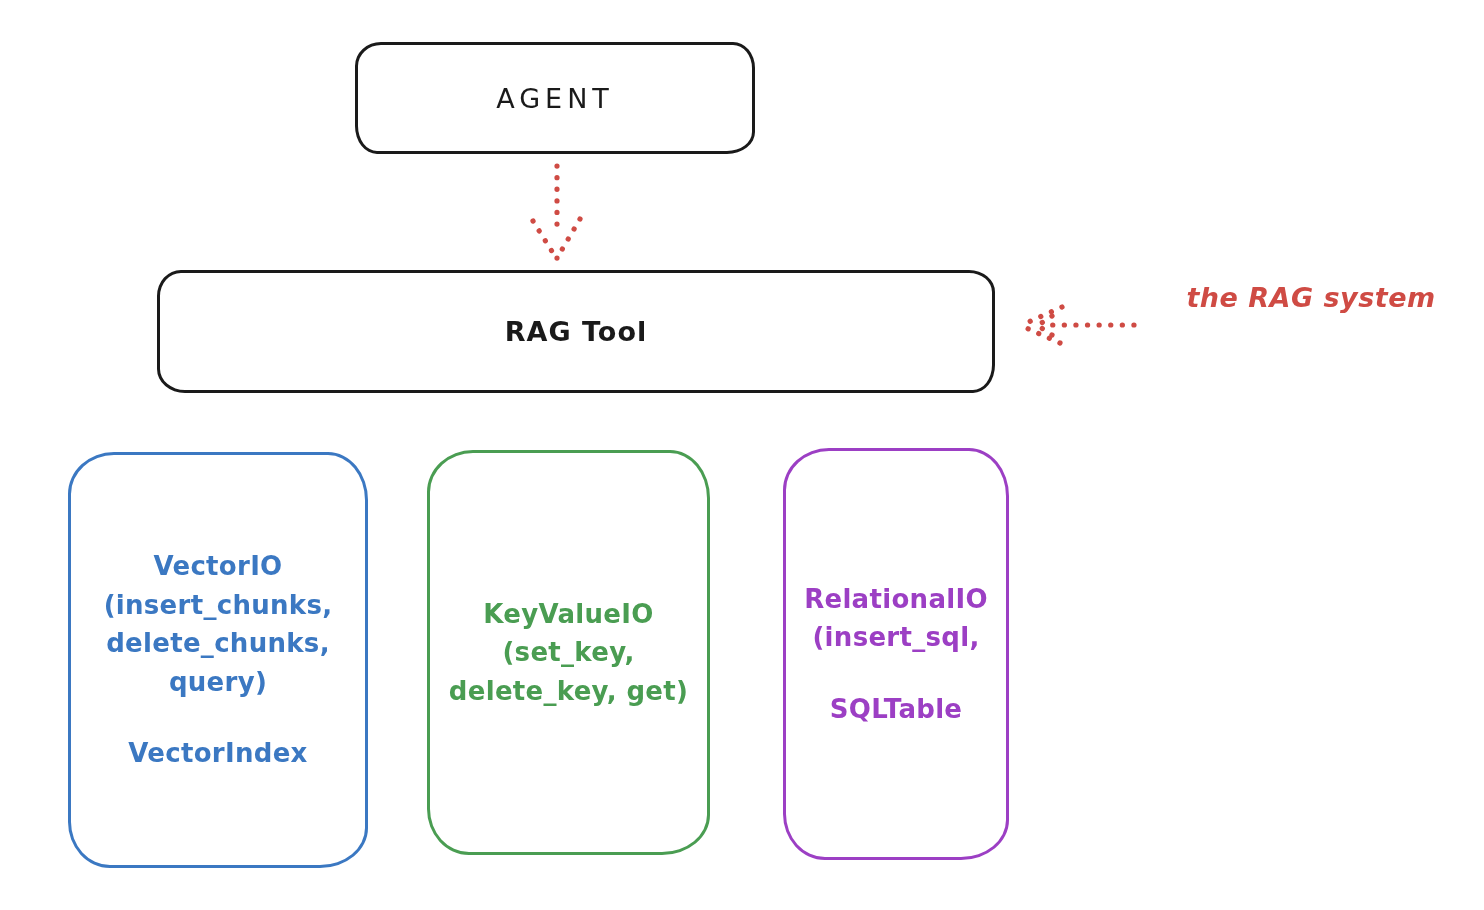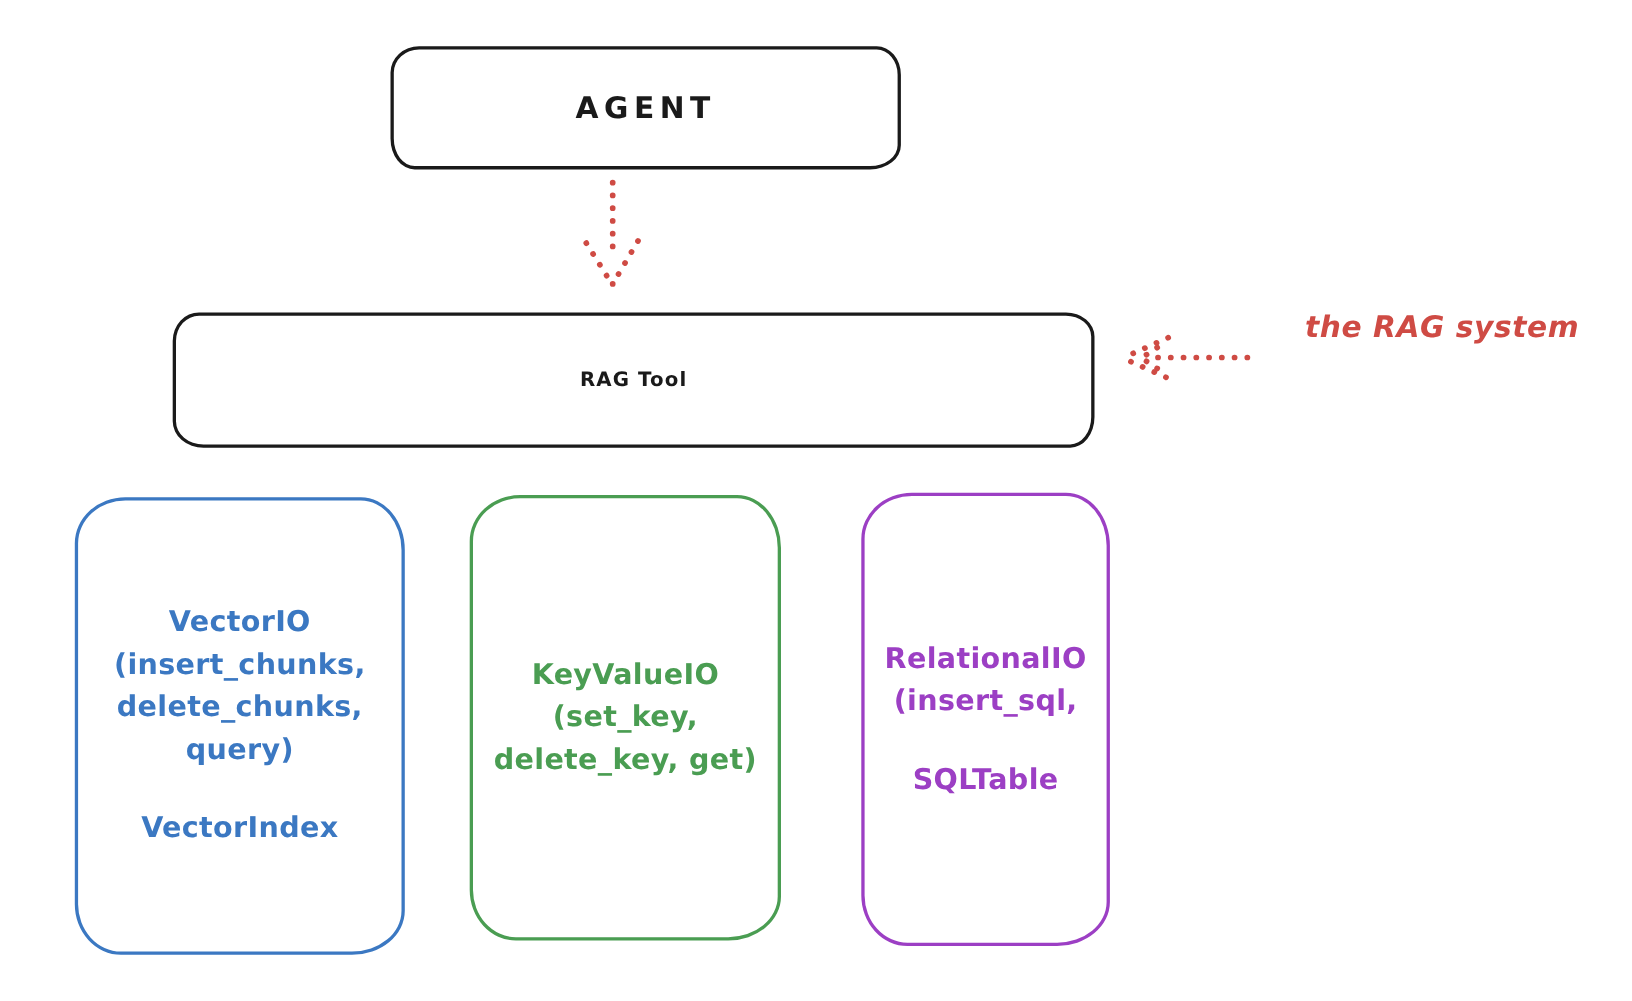--- a/index.html
+++ b/index.html
@@ -18,30 +18,30 @@
   }
   .canvas { position: absolute; left: 0; top: 0; width: 1484px; height: 910px; background: var(--bg); }
 
   .node {
     position: absolute;
     background: var(--bg);
     display: flex; align-items: center; justify-content: center;
     color: var(--ink);
   }
   .agent-box {
-    left: 355px; top: 42px; width: 464px; height: 112px;
+    left: 355px; top: 42px; width: 400px; height: 112px;
     border: 3.5px solid var(--ink);
     border-radius: 26px 22px 28px 22px / 24px 26px 22px 28px;
-    font-size: 27px; font-weight: 700; letter-spacing: 5px;
+    font-size: 27px; font-weight: 400; letter-spacing: 5px;
   }
   .rag-box {
-    left: 157px; top: 284px; width: 838px; height: 123px;
+    left: 157px; top: 270px; width: 838px; height: 123px;
     border: 3.5px solid var(--ink);
     border-radius: 24px 26px 22px 28px / 26px 22px 28px 24px;
-    font-size: 18px; font-weight: 600; letter-spacing: 1px; align-items: center;
+    font-size: 27px; font-weight: 600; letter-spacing: 1px; align-items: center;
   }
 
   .arrow-svg { position: absolute; overflow: visible; }
   .arrow-svg path {
     fill: none;
     stroke: var(--red);
     stroke-width: 5.2;
     stroke-linecap: round;
     stroke-dasharray: 0.1 11.5;
   }

